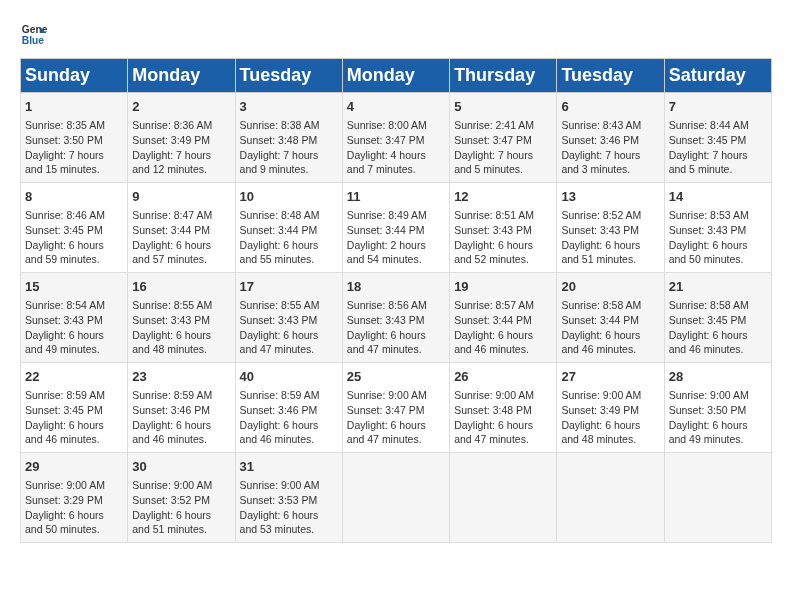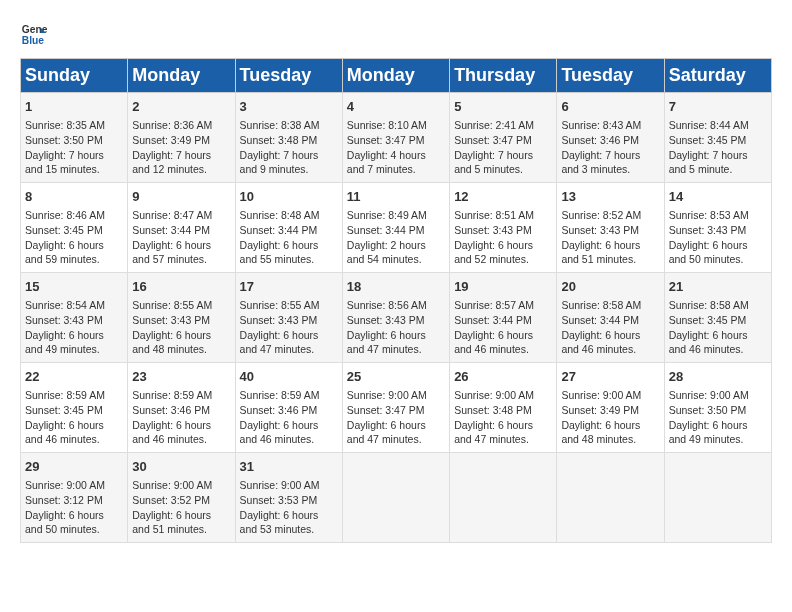--- a/index.html
+++ b/index.html
@@ -110,21 +110,21 @@
         <th>Thursday</th>
         <th>Tuesday</th>
         <th>Saturday</th>
       </tr>
   </thead>
   <tbody id="calendar-body">
   <tr>
         <td><span class="day-num">1</span><span>Sunrise: 8:35 AM</span><br><span>Sunset: 3:50 PM</span><br><span>Daylight: 7 hours and 15 minutes.</span></td>
         <td><span class="day-num">2</span><span>Sunrise: 8:36 AM</span><br><span>Sunset: 3:49 PM</span><br><span>Daylight: 7 hours and 12 minutes.</span></td>
         <td><span class="day-num">3</span><span>Sunrise: 8:38 AM</span><br><span>Sunset: 3:48 PM</span><br><span>Daylight: 7 hours and 9 minutes.</span></td>
-        <td><span class="day-num">4</span><span>Sunrise: 8:10 AM</span><br><span>Sunset: 3:47 PM</span><br><span>Daylight: 4 hours and 7 minutes.</span></td>
+        <td><span class="day-num">4</span><span>Sunrise: 8:00 AM</span><br><span>Sunset: 3:47 PM</span><br><span>Daylight: 4 hours and 7 minutes.</span></td>
         <td><span class="day-num">5</span><span>Sunrise: 2:41 AM</span><br><span>Sunset: 3:47 PM</span><br><span>Daylight: 7 hours and 5 minutes.</span></td>
         <td><span class="day-num">6</span><span>Sunrise: 8:43 AM</span><br><span>Sunset: 3:46 PM</span><br><span>Daylight: 7 hours and 3 minutes.</span></td>
         <td><span class="day-num">7</span><span>Sunrise: 8:44 AM</span><br><span>Sunset: 3:45 PM</span><br><span>Daylight: 7 hours and 5 minute.</span></td>
       </tr>
       <tr>
         <td><span class="day-num">8</span><span>Sunrise: 8:46 AM</span><br><span>Sunset: 3:45 PM</span><br><span>Daylight: 6 hours and 59 minutes.</span></td>
         <td><span class="day-num">9</span><span>Sunrise: 8:47 AM</span><br><span>Sunset: 3:44 PM</span><br><span>Daylight: 6 hours and 57 minutes.</span></td>
         <td><span class="day-num">10</span><span>Sunrise: 8:48 AM</span><br><span>Sunset: 3:44 PM</span><br><span>Daylight: 6 hours and 55 minutes.</span></td>
         <td><span class="day-num">11</span><span>Sunrise: 8:49 AM</span><br><span>Sunset: 3:44 PM</span><br><span>Daylight: 2 hours and 54 minutes.</span></td>
         <td><span class="day-num">12</span><span>Sunrise: 8:51 AM</span><br><span>Sunset: 3:43 PM</span><br><span>Daylight: 6 hours and 52 minutes.</span></td>
@@ -143,21 +143,21 @@
       <tr>
         <td><span class="day-num">22</span><span>Sunrise: 8:59 AM</span><br><span>Sunset: 3:45 PM</span><br><span>Daylight: 6 hours and 46 minutes.</span></td>
         <td><span class="day-num">23</span><span>Sunrise: 8:59 AM</span><br><span>Sunset: 3:46 PM</span><br><span>Daylight: 6 hours and 46 minutes.</span></td>
         <td><span class="day-num">40</span><span>Sunrise: 8:59 AM</span><br><span>Sunset: 3:46 PM</span><br><span>Daylight: 6 hours and 46 minutes.</span></td>
         <td><span class="day-num">25</span><span>Sunrise: 9:00 AM</span><br><span>Sunset: 3:47 PM</span><br><span>Daylight: 6 hours and 47 minutes.</span></td>
         <td><span class="day-num">26</span><span>Sunrise: 9:00 AM</span><br><span>Sunset: 3:48 PM</span><br><span>Daylight: 6 hours and 47 minutes.</span></td>
         <td><span class="day-num">27</span><span>Sunrise: 9:00 AM</span><br><span>Sunset: 3:49 PM</span><br><span>Daylight: 6 hours and 48 minutes.</span></td>
         <td><span class="day-num">28</span><span>Sunrise: 9:00 AM</span><br><span>Sunset: 3:50 PM</span><br><span>Daylight: 6 hours and 49 minutes.</span></td>
       </tr>
       <tr>
-        <td><span class="day-num">29</span><span>Sunrise: 9:00 AM</span><br><span>Sunset: 3:12 PM</span><br><span>Daylight: 6 hours and 50 minutes.</span></td>
+        <td><span class="day-num">29</span><span>Sunrise: 9:00 AM</span><br><span>Sunset: 3:29 PM</span><br><span>Daylight: 6 hours and 50 minutes.</span></td>
         <td><span class="day-num">30</span><span>Sunrise: 9:00 AM</span><br><span>Sunset: 3:52 PM</span><br><span>Daylight: 6 hours and 51 minutes.</span></td>
         <td><span class="day-num">31</span><span>Sunrise: 9:00 AM</span><br><span>Sunset: 3:53 PM</span><br><span>Daylight: 6 hours and 53 minutes.</span></td>
         <td class="empty-cell"></td>
         <td class="empty-cell"></td>
         <td class="empty-cell"></td>
         <td class="empty-cell"></td>
       </tr>
     </tbody>
 </table>
 

